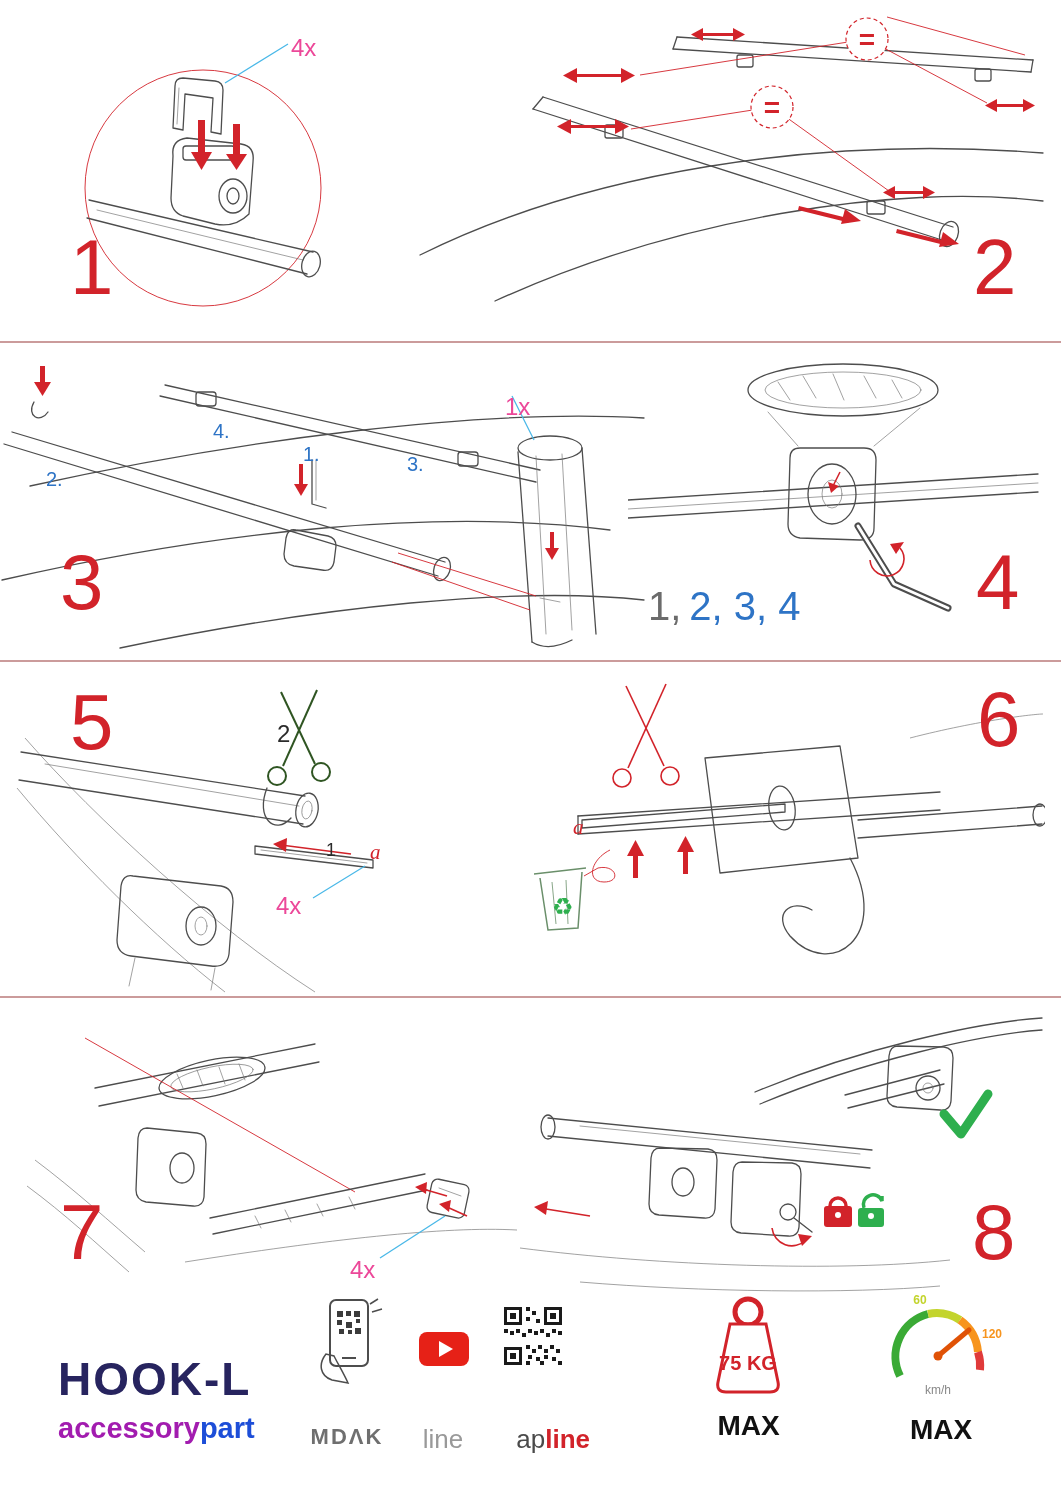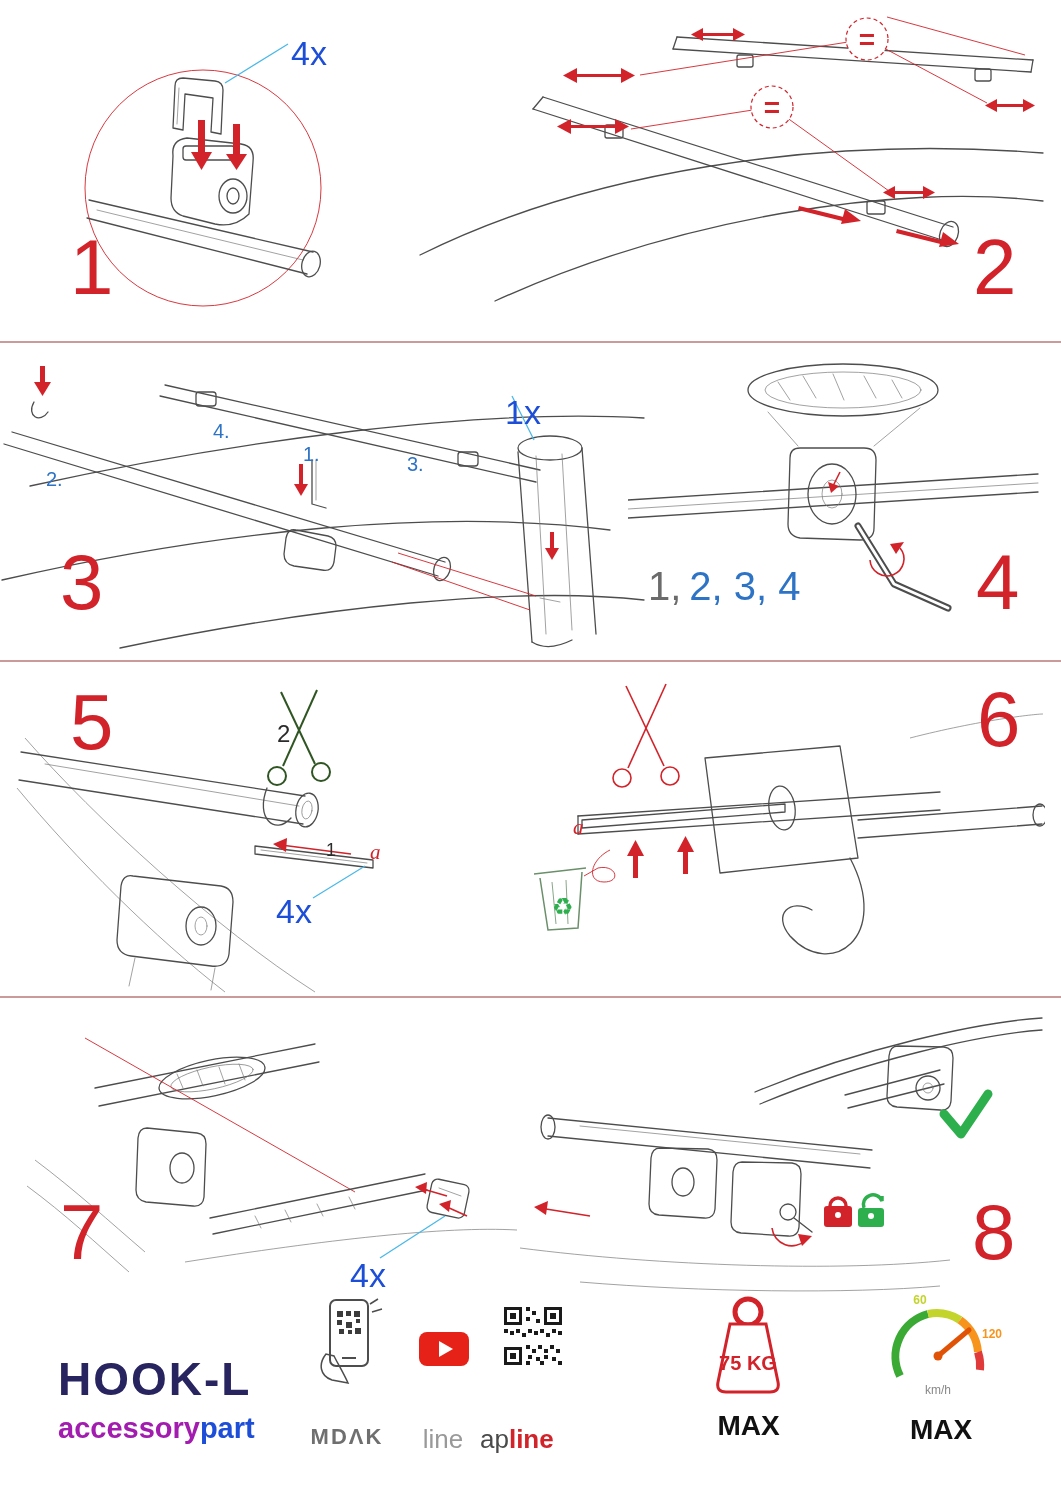--- a/index.html
+++ b/index.html
@@ -2,21 +2,21 @@
 <html><head>
 <meta charset="utf-8">
 <style>
   * { box-sizing: border-box; }
   html,body { margin:0; padding:0; background:#ffffff; }
   body { font-family:"Liberation Sans", sans-serif; }
   #sheet { position:relative; width:1061px; height:1500px; background:#fff; overflow:hidden; }
   .abs { position:absolute; }
   .divider { position:absolute; left:0; width:1061px; height:2px; background:#cb9b9b; }
   .step-num { position:absolute; font-size:78px; line-height:1; color:#d2232a; letter-spacing:-2px; }
-  .lbl-blue { position:absolute; color:#1d4ed8; font-size:34px; font-weight:400; }
+  .lbl-blue { position:absolute; color:#ec4899; font-size:24px; font-weight:400; }
   .lbl-substep { position:absolute; color:#2e74c6; font-size:20px; }
   .lbl-dark { position:absolute; color:#2b2b2b; font-size:20px; }
   .lbl-a { position:absolute; color:#d2232a; font-size:21px; font-family:"Liberation Serif", serif; font-style:italic; }
   .seq { position:absolute; font-size:40px; }
   .seq .g { color:#6b6b6b; }
   .seq .b { color:#2e74c6; margin-left:8px; }
   .recycle { position:absolute; color:#2eaf4e; font-size:24px; }
   
   .ink { stroke:#4d4d4d; fill:none; stroke-width:1.3; stroke-linecap:round; stroke-linejoin:round; }
   .inkthin { stroke:#7a7a7a; fill:none; stroke-width:0.7; }
@@ -25,21 +25,21 @@
   .redfill { fill:#d2232a; stroke:none; }
   .blueln { stroke:#49b8e8; fill:none; stroke-width:1.3; }
   .greenln { stroke:#2f5522; fill:none; stroke-width:2; }
   
   .product { position:absolute; left:58px; top:1352px; font-size:46px; font-weight:700; color:#27245f; letter-spacing:2px; }
   .brandline { position:absolute; left:58px; top:1412px; font-size:29px; font-weight:700; }
   .brandline .bk { color:#a21caf; }
   .brandline .rd { color:#1d4ed8; }
   .logo-mdak { position:absolute; left:297px; top:1424px; width:100px; text-align:center; font-size:22px; font-weight:700; color:#6f6f6f; letter-spacing:2px; }
   .logo-ipqi { position:absolute; left:408px; top:1424px; width:70px; text-align:center; font-size:26px; color:#999; }
-  .logo-apline { position:absolute; left:480px; top:1424px; width:110px; text-align:left; font-size:26px; }
+  .logo-apline { position:absolute; left:480px; top:1424px; width:110px; text-align:right; font-size:26px; }
   .logo-apline .ap { color:#4a4a4a; font-weight:300; }
   .logo-apline .ln { color:#d2232a; font-weight:700; }
   .max { position:absolute; font-size:28px; font-weight:700; color:#111; text-align:center; }
 </style>
 </head>
 <body>
 
 <div id="sheet">
 
   <div class="divider" style="top:341px;"></div>
@@ -228,21 +228,21 @@
     </g>
     <g>
       <path d="M230,178 L266,236 L320,260" stroke="#4d4d4d" stroke-width="7" fill="none" stroke-linecap="round" stroke-linejoin="round"></path>
       <path d="M230,178 L266,236 L320,260" stroke="#ffffff" stroke-width="3" fill="none" stroke-linecap="round" stroke-linejoin="round"></path>
     </g>
     <g>
       <path d="M242,212 A17,17 0 1 0 272,200" class="redln"></path>
       <polygon points="276,194 268,206 262,196" class="redfill"></polygon>
     </g>
   </svg>
-  <div class="seq" style="left:648px; top:564px;">
+  <div class="seq" style="left:648px; top:584px;">
     <span class="g">1,</span><span class="b">2, 3, 4</span>
   </div>
   <div class="step-num" style="left:976px; top:543px;">4</div>
 
   <svg class="abs" style="left:15px; top:668px;" width="470" height="325" viewBox="0 0 470 325">
     <g class="inkthin">
       <path d="M10,70 C80,150 200,260 300,324"></path>
       <path d="M2,120 C60,190 140,270 210,324"></path>
     </g>
     <g class="ink">

